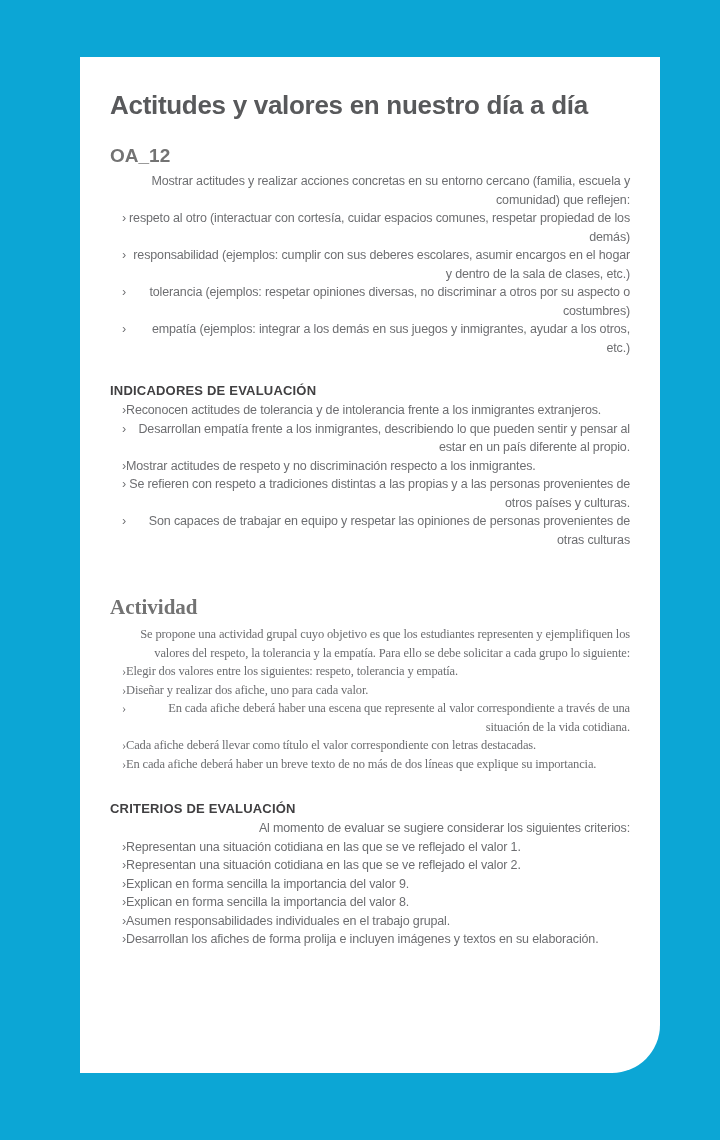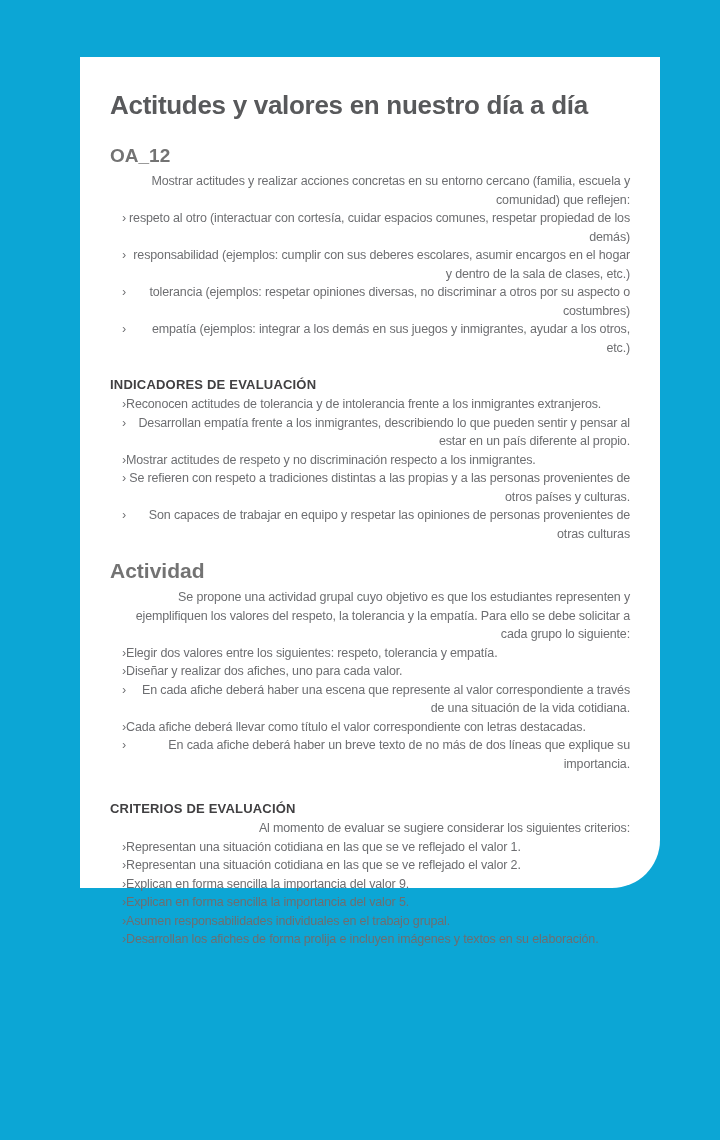--- a/index.html
+++ b/index.html
@@ -12,21 +12,21 @@
     background: #0ca6d5;
     font-family: "Liberation Sans", "DejaVu Sans", sans-serif;
     position: relative;
     overflow: hidden;
   }
   .card {
     position: absolute;
     left: 80px;
     top: 57px;
     width: 580px;
-    height: 831px;
+    height: 1016px;
     background: #ffffff;
     border-bottom-right-radius: 48px;
     box-sizing: border-box;
     padding: 33px 30px 16px 30px;
   }
   .page-title {
     margin: 0 0 24px 0;
     font-size: 26px;
     font-weight: bold;
     color: #58595b;
@@ -61,22 +61,22 @@
   }
   .bullet-list li {
     display: flex;
     align-items: flex-start;
   }
   .bullet-marker {
     flex: none;
     width: 16px;
     color: #6d6e71;
   }
-  .section-indicadores { margin-top: 20px; }
-  .section-actividad   { margin-top: 16px; }
+  .section-indicadores { margin-top: 26px; }
+  .section-actividad   { margin-top: 46px; font-family: Liberation Serif, serif; }
   .section-criterios   { margin-top: 28px; }
 </style>
 </head>
 <body>
 
 <div class="card">
 
   <h1 class="page-title">Actitudes y valores en nuestro día a día</h1>
 
   <section>
@@ -131,21 +131,21 @@
   <section class="section-actividad">
     <h2 class="accent-heading act-heading">Actividad</h2>
     <p class="body-text">Se propone una actividad grupal cuyo objetivo es que los estudiantes representen y ejemplifiquen los valores del respeto, la tolerancia y la empatía. Para ello se debe solicitar a cada grupo lo siguiente:</p>
     <ul class="bullet-list">
       <li>
           <span class="bullet-marker">›</span>
           <span>Elegir dos valores entre los siguientes: respeto, tolerancia y empatía.</span>
         </li>
       <li>
           <span class="bullet-marker">›</span>
-          <span>Diseñar y realizar dos afiches, uno para cada valor.</span>
+          <span>Diseñar y realizar dos afiche, uno para cada valor.</span>
         </li>
       <li>
           <span class="bullet-marker">›</span>
           <span>En cada afiche deberá haber una escena que represente al valor correspondiente a través de una situación de la vida cotidiana.</span>
         </li>
       <li>
           <span class="bullet-marker">›</span>
           <span>Cada afiche deberá llevar como título el valor correspondiente con letras destacadas.</span>
         </li>
       <li>
@@ -166,21 +166,21 @@
       <li>
           <span class="bullet-marker">›</span>
           <span>Representan una situación cotidiana en las que se ve reflejado el valor 2.</span>
         </li>
       <li>
           <span class="bullet-marker">›</span>
           <span>Explican en forma sencilla la importancia del valor 9.</span>
         </li>
       <li>
           <span class="bullet-marker">›</span>
-          <span>Explican en forma sencilla la importancia del valor 5.</span>
+          <span>Explican en forma sencilla la importancia del valor 8.</span>
         </li>
       <li>
           <span class="bullet-marker">›</span>
           <span>Asumen responsabilidades individuales en el trabajo grupal.</span>
         </li>
       <li>
           <span class="bullet-marker">›</span>
           <span>Desarrollan los afiches de forma prolija e incluyen imágenes y textos en su elaboración.</span>
         </li>
     </ul>

